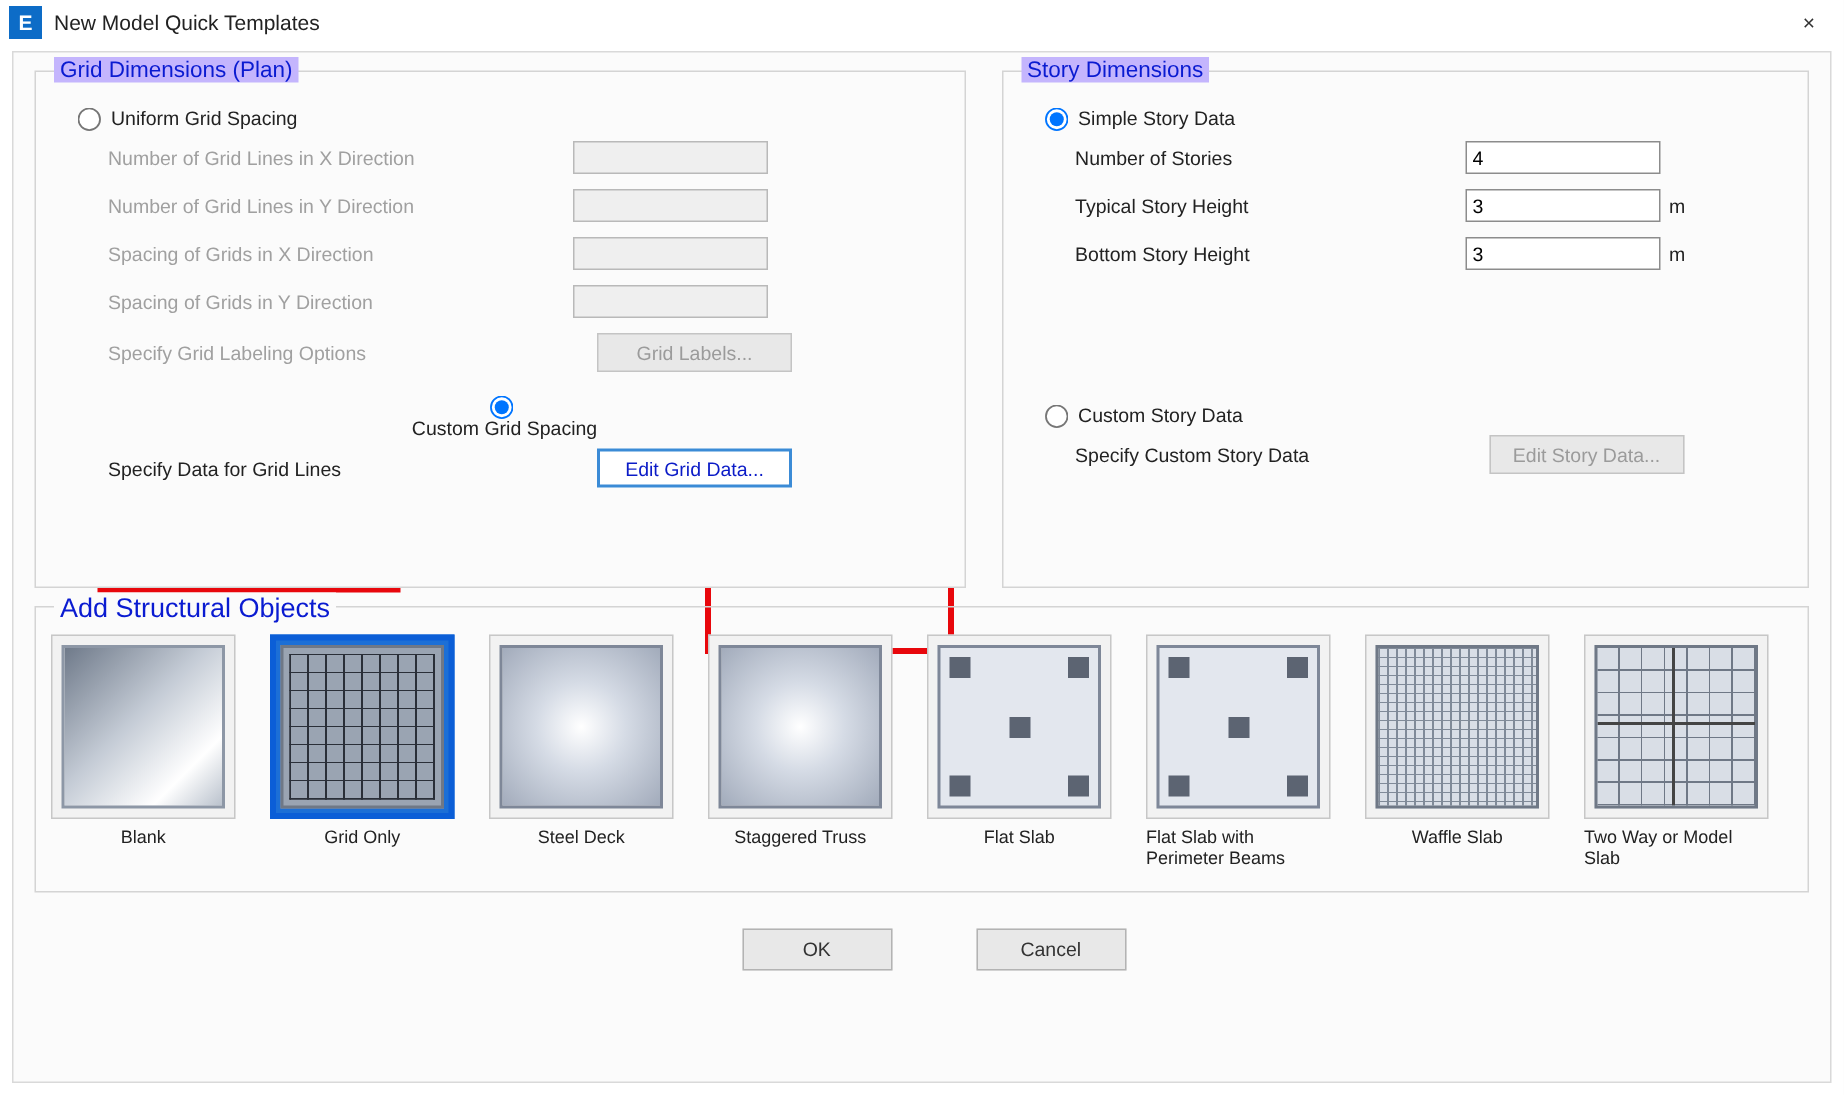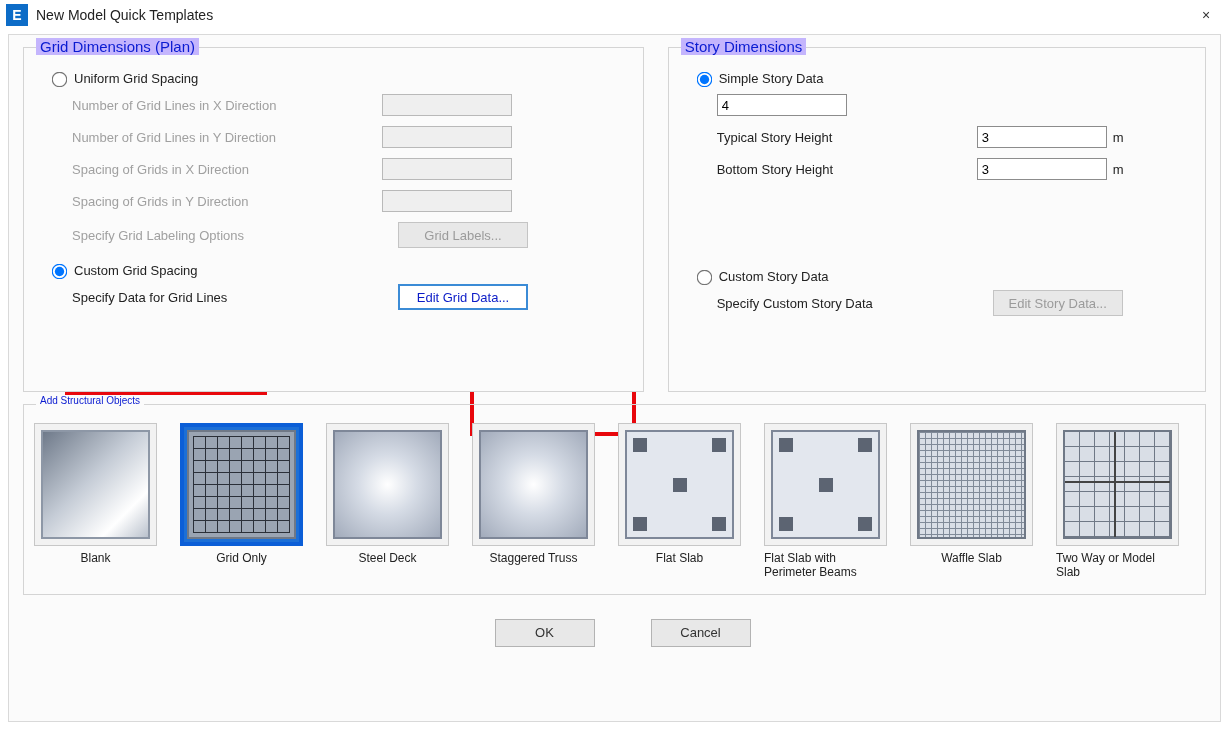--- a/index.html
+++ b/index.html
@@ -32,21 +32,21 @@
   .btn { height:26px; min-width:130px; border:1px solid #a9a9a9; background:#e1e1e1; color:#333; font-size:13px; padding:0 10px; cursor:default;margin-left:16px; }
   .btn.disabled { color:#9b9b9b; background:#e8e8e8; border:1px solid #c4c4c4; }
   .btn.primary { background:#fff; border:2px solid #3b8bd6; color:#0b1bc7; }
   .btn.flat { border:1px solid #b3b3b3; background:#e8e8e8; }
   
   .redbox { position:absolute; border:4px solid #e8070c; pointer-events:none; }
   .red-custom { left:56px; top:322px; width:202px; height:38px; }
   .red-edit   { left:461px; top:353px; width:166px; height:48px; }
   
   .add-obj { margin-top:12px; border:1px solid #d4d4d4; position:relative; padding:18px 10px 14px 10px; }
-  .add-obj .legend { position:absolute; top:-10px; left:12px; background:#fbfbfb; padding:0 4px; font-size:10px; color:#0a1bd1; }
+  .add-obj .legend { position:absolute; top:-10px; left:12px; background:#fbfbfb; padding:0 4px; font-size:18px; color:#0a1bd1; }
   .obj-row { display:flex; gap:23px; }
   .obj-cell { width:123px; display:flex; flex-direction:column; align-items:center; }
   .obj-thumb { width:123px; height:123px; border:1px solid #c7c7c7; background:#f2f2f2; display:flex; align-items:center; justify-content:center; padding:6px; }
   .obj-thumb.selected { border:4px solid #0b5ed7; padding:3px; background:#1c6fd6; }
   .obj-caption { margin-top:6px; font-size:12px; text-align:left; line-height:1.15; }
   
   .grad-box { width:100%; height:100%;
     background:linear-gradient(135deg,#6f7a8a 0%,#c5ccd6 45%,#ffffff 78%,#bac2cd 100%);
     border:2px solid #8d97a6; }
   .grid-icon { width:100%; height:100%; background:#9aa4b2; border:2px solid #6f7886; position:relative; }
@@ -116,39 +116,40 @@
       </div>
       <div class="form-line">
         <div class="lbl disabled">Spacing of Grids in Y Direction</div>
         <input class="txt" disabled="" style="">
       </div>
       <div class="form-line">
         <div class="lbl disabled">Specify Grid Labeling Options</div>
         <button class="btn disabled" disabled="">Grid Labels...</button>
       </div>
 
-      <div class="radio-row" style="margin:14px 0 6px 6px;">
+      <div class="radio-row" style="margin:14px 0 6px 6px;flex-direction:column;">
         <input type="radio" name="gridmode" checked="" style="">
         <label>Custom Grid Spacing</label>
       </div>
       <div class="form-line">
         <div class="lbl">Specify Data for Grid Lines</div>
         <button class="btn primary">Edit Grid Data...</button>
       </div>
     </div>
 
     <div class="fset story-dims">
       <div class="legend">Story Dimensions</div>
 
       <div class="radio-row" style="margin-left:6px;">
         <input type="radio" name="storymode" checked="" style="">
         <label>Simple Story Data</label>
       </div>
 
       <div class="form-line">
+        <div class="lbl" style="width:260px;">Number of Stories</div>
         <input class="txt enabled" value="4" style="">
       </div>
       <div class="form-line">
         <div class="lbl" style="width:260px;">Typical Story Height</div>
         <input class="txt enabled" value="3" style="">
         <span class="unit">m</span>
       </div>
       <div class="form-line">
         <div class="lbl" style="width:260px;">Bottom Story Height</div>
         <input class="txt enabled" value="3" style="">

